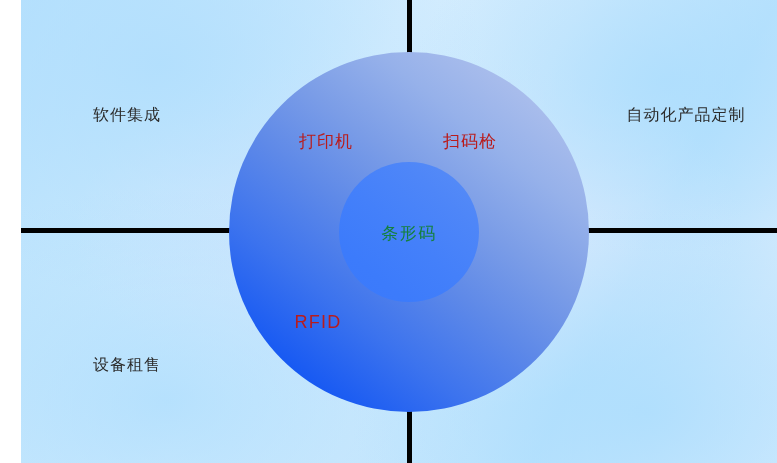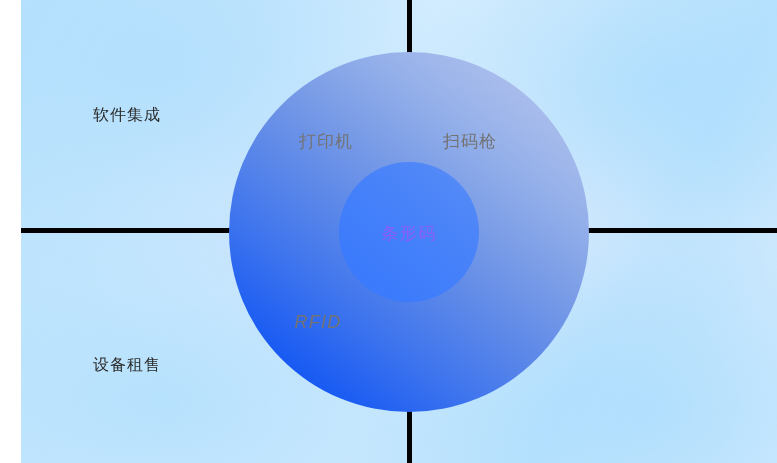--- a/index.html
+++ b/index.html
@@ -122,55 +122,55 @@
     letter-spacing: 1px;
   }
   .outer-label {
     font-size: 16px;
     color: #2b2b2b;
     text-align: center;
     transform: translate(-50%, -50%);
   }
   .inner-label {
     font-size: 17px;
-    color: #737373;
+    color: #b91c1c;
     text-align: center;
     transform: translate(-50%, -50%);
   }
   .core-label {
     font-size: 17px;
-    color: #8b5cf6;
+    color: #15803d;
     text-align: center;
     transform: translate(-50%, -50%);
     letter-spacing: 1.5px;
   }
   .rfid-label {
     font-size: 18px;
     letter-spacing: 1.2px;
-    font-style: italic;
   }
 </style>
 </head>
 <body>
 
 <div id="stage">
 
   <div class="bg"></div>
   <div class="bg-tint-tl"></div>
   <div class="bg-tint-tr"></div>
   <div class="bg-tint-bl"></div>
   <div class="bg-tint-br"></div>
 
   <div class="axis-v"></div>
   <div class="axis-h"></div>
 
   <div class="circle-outer"></div>
   <div class="circle-inner"></div>
 
   <div class="label outer-label" style="left:106px; top:115px;">软件集成</div>
+  <div class="label outer-label" style="left:665px; top:115px;">自动化产品定制</div>
   <div class="label outer-label" style="left:106px; top:365px;">设备租售</div>
 
   <div class="label inner-label" style="left:305px; top:141px;">打印机</div>
   <div class="label inner-label" style="left:449px; top:141px;">扫码枪</div>
   <div class="label inner-label rfid-label" style="left:297px; top:322px;">RFID</div>
 
   <div class="label core-label" style="left:388px; top:233px;">条形码</div>
 
 </div>
 

